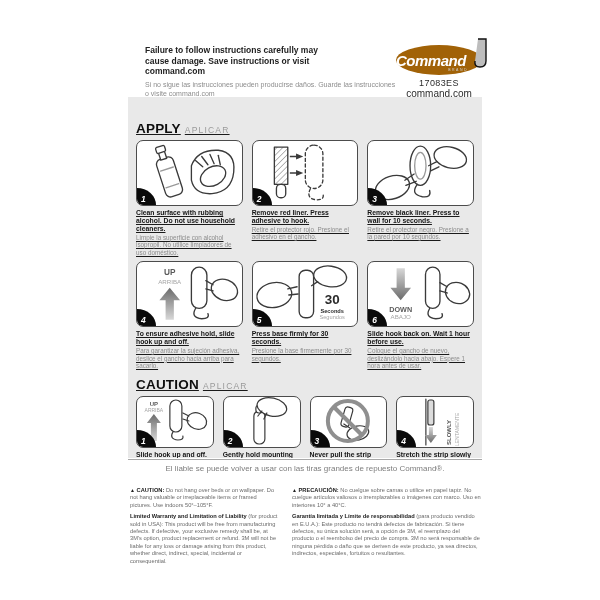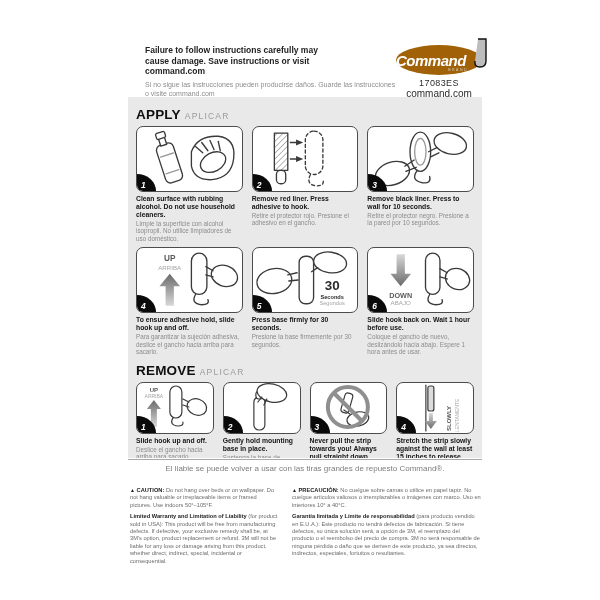--- a/index.html
+++ b/index.html
@@ -14,21 +14,21 @@
   .logo-oval{position:relative;width:86px;height:30px;margin:0 auto;background:#a16207;border-radius:50%/50%;
              display:flex;align-items:center;}
   .logo-word{color:#fff;font-style:italic;font-weight:bold;font-size:15px;letter-spacing:-0.5px;}
   .logo-brand{position:absolute;right:14px;bottom:3px;color:#cfcfcf;font-size:3.5px;letter-spacing:1.5px;}
   .logo-hook{position:absolute;right:-12px;top:-8px;}
   .model{font-size:9px;color:#2c2c2c;margin-top:3px;letter-spacing:0.4px;}
   .site{font-size:10px;color:#2c2c2c;}
 
   
   .sheet{position:absolute;left:128px;top:97px;width:354px;height:361px;background:#e9e9e9;
-         box-sizing:border-box;padding:6px 8px 0 8px;overflow:hidden;}
+         box-sizing:border-box;padding:20px 8px 0 8px;overflow:hidden;text-decoration:underline;}
   .sec-ttl{margin:2px 0 3px 0;}
   .sec-ttl .en{font-size:13.5px;font-weight:800;color:#0f0f0f;letter-spacing:0.2px;}
   .sec-ttl .es{font-size:8.5px;color:#9a9a9a;margin-left:4px;letter-spacing:1.2px;}
   .row{display:flex;gap:9px;}
   .card{flex:1;min-width:0;}
   .panel{position:relative;background:#fff;border:1.4px solid #4c4c4c;border-radius:7px;overflow:hidden;}
   .panel.tall{height:64px;}
   .panel.short{height:50px;}
   .badge{position:absolute;left:0;bottom:0;width:19px;height:17px;background:#0a0a0a;
          border-top-right-radius:100% 100%;}
@@ -237,21 +237,21 @@
           <div class="badge">
               <span>6</span>
             </div>
         </div>
         <div class="cap-en">Slide hook back on. Wait 1 hour before use.</div>
         <div class="cap-es">Coloque el gancho de nuevo, deslizándolo hacia abajo. Espere 1 hora antes de usar.</div>
       </div>
     </div>
 
     <div class="sec-ttl">
-      <span class="en">REMOVE</span><span class="es">APLICAR</span>
+      <span class="en">CAUTION</span><span class="es">APLICAR</span>
     </div>
 
     <div class="row">
 
       <div class="card">
         <div class="panel short">
           <svg viewBox="0 0 72 50">
             <defs>
               <linearGradient id="gUpR1" x1="0" y1="1" x2="0" y2="0">
                 <stop offset="0" stop-color="#d8d8d8"></stop>

